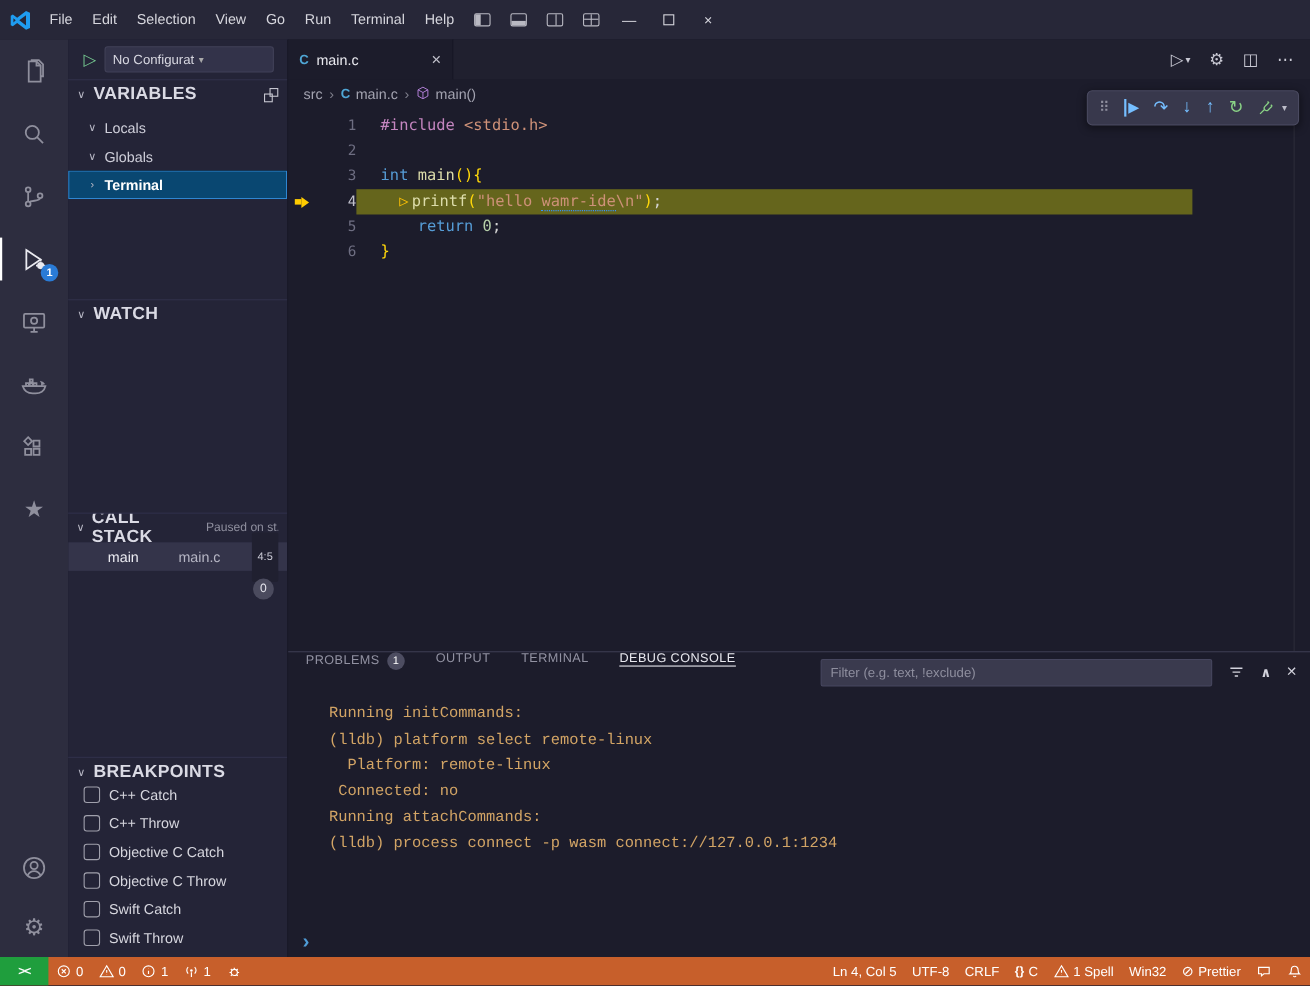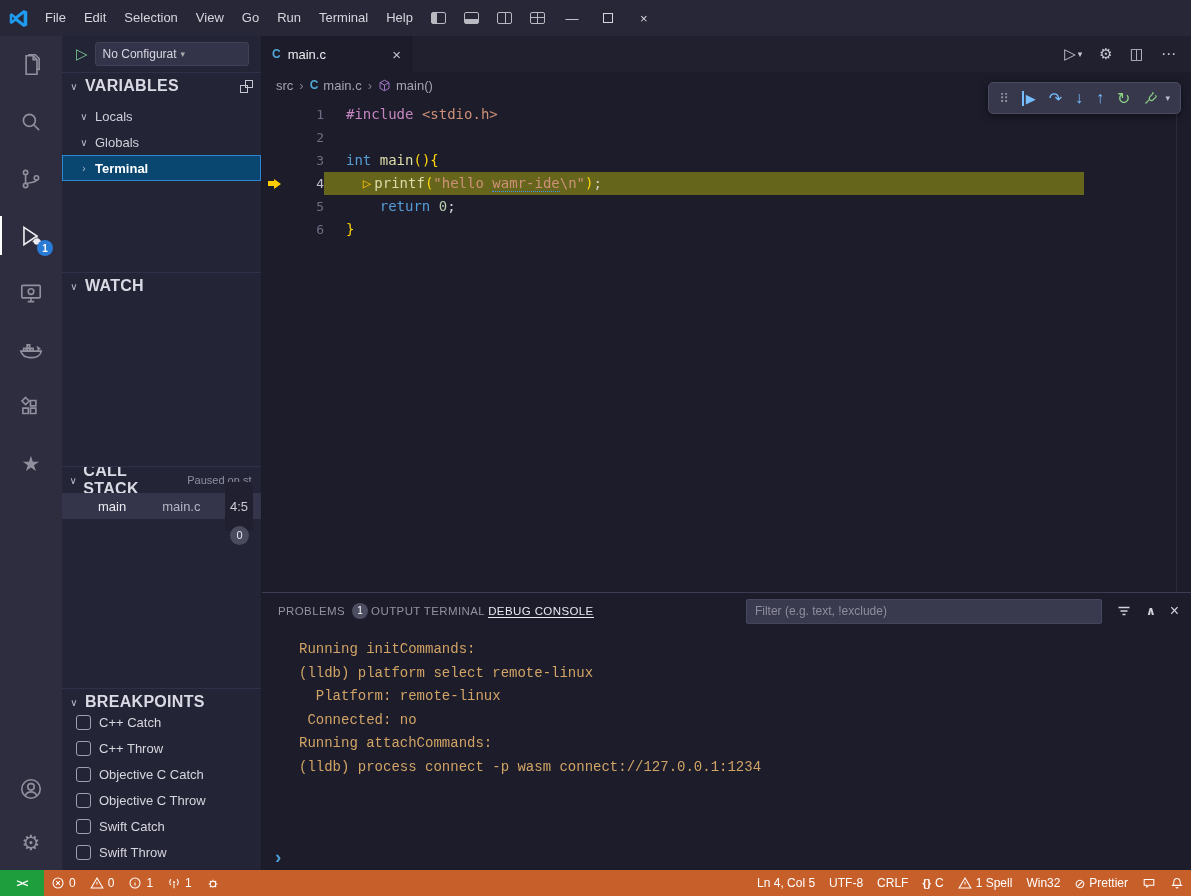--- a/index.html
+++ b/index.html
@@ -51,38 +51,38 @@
 .dbl-sq i{position:absolute;width:8px;height:8px;border:1px solid #c5c5cf;display:block}
 .dbl-sq i:first-child{left:0;bottom:0}
 .dbl-sq i:last-child{right:0;top:0}
 .vars-list{padding-top:4px}
 .tree-row{height:26px;display:flex;align-items:center;padding-left:14px;gap:3px;cursor:pointer}
 .tree-row.selected{background:var(--sel,#094771);box-shadow:inset 0 0 0 1px #2f86d1}
 .tree-row.selected .tree-label{color:#fff;font-weight:700}
 .stack-row{height:26px;flex:0 0 26px;display:flex;align-items:center;background:#34344a;padding:0 8px 0 36px;cursor:pointer}
 .sf-name{color:#ececf2}
 .sf-file{margin-left:36px;color:#b6b6c4}
-.sf-pos{margin-left:auto;background:#202030;padding:17px 5px;border-radius:2px;font-size:13px;color:#cdcdd8}
+.sf-pos{margin-left:auto;background:#202030;padding:17px 5px;border-radius:2px;font-size:10px;color:#cdcdd8}
 .stack-badge-row{height:32px;display:flex;justify-content:flex-end;align-items:center;padding-right:12px}
 .circle-badge{width:19px;height:19px;border-radius:50%;background:#4b4b5e;color:#e6e6ee;font-size:11px;display:flex;align-items:center;justify-content:center}
 .bp-row{height:26px;display:flex;align-items:flex-start;gap:8px;padding-left:14px;cursor:pointer}
 .bp-check{width:15px;height:15px;border:1px solid #a0a0ac;border-radius:3px;flex:0 0 15px}
 .bp-label{color:#d6d6de}
 
 .editor-col{flex:1;display:flex;flex-direction:column;position:relative;background:#1c1c2b;min-width:0}
 .tabbar{height:36px;flex:0 0 36px;background:#20202f;display:flex;align-items:stretch}
 .tab{width:150px;background:#1c1c2b;display:flex;align-items:center;gap:7px;padding:0 10px;border-right:1px solid #181826;font-size:13px;color:#eaeaf0;cursor:pointer}
 .c-ic{color:#4fa6d5;font-weight:700;font-size:12px}
 .tab-label{flex:1}
 .tab-close{color:#c2c2cc;font-size:15px;cursor:pointer}
 .tab-actions{margin-left:auto;display:flex;align-items:center;gap:17px;padding-right:15px;color:#c9c9d4}
 .ta{font-size:15px;display:flex;align-items:center;gap:2px;cursor:pointer}
 .ta .mini{font-size:9px}
 .breadcrumbs{height:26px;flex:0 0 26px;display:flex;align-items:center;gap:6px;padding-left:14px;font-size:13px;color:#a3a3b0}
-.bc-item{display:flex;align-items:center;gap:5px;cursor:pointer}
+.bc-item{display:flex;gap:5px;cursor:pointer}
 .bc-sep{color:#7d7d8a}
 .cube-ic{width:13px;height:13px;stroke:#b180d7;fill:none;stroke-width:1.1}
 .editor-body{flex:1;position:relative;padding-top:5px;font-family:"DejaVu Sans Mono","Liberation Mono",monospace;font-size:14px;overflow:hidden}
 .editor-body::after{content:"";position:absolute;right:14px;top:0;bottom:0;border-left:1px solid rgba(255,255,255,.07)}
 .code-line{display:flex;height:23px;line-height:23px}
 .gutter{width:28px;flex:0 0 28px;position:relative}
 .lnum{width:34px;flex:0 0 34px;text-align:right;color:#6e6e82;font-size:13px}
 .code-line.current .lnum{color:#c2c2ce}
 .line-body{flex:1;padding-left:22px;min-width:0}
 .code-line.current .line-body{background:var(--curline,#65651c);margin-right:107px}
@@ -99,21 +99,21 @@
 .dt{font-size:16px;display:flex;align-items:center;cursor:pointer}
 .dt.grip{color:#8f8f9e;font-size:13px;cursor:grab}
 .dt.blue{color:#75beff}
 .dt.green{color:#89d185}
 .dt.cont{border-left:2.5px solid #75beff;padding-left:2px;font-size:13px}
 .dt.mini{font-size:9px;color:#bcbcc8;margin-left:-7px}
 .dt .sb-ic{width:16px;height:16px}
 
 .panel{flex:0 0 278px;border-top:1px solid #3c3c52;display:flex;flex-direction:column;background:#1c1c2b}
 .panel-head{height:36px;flex:0 0 36px;display:flex;align-items:center;padding:0 12px 0 16px}
-.ptabs{display:flex;gap:3px;height:100%;align-items:center}
+.ptabs{display:flex;gap:28px;height:100%;align-items:flex-start}
 .ptab{display:flex;align-items:center;gap:7px;font-size:11.5px;letter-spacing:.4px;color:#9292a2;border-bottom:1px solid transparent;cursor:pointer}
 .ptab.active{color:#e8e8ef;border-color:#e8e8ef}
 .ptab-badge{min-width:16px;height:16px;border-radius:8px;background:#4d4d61;color:#fff;font-size:10px;display:flex;align-items:center;justify-content:center;padding:0 4px}
 .panel-filter{margin-left:auto;width:356px;height:25px;background:#3a3a4e;border:1px solid #46465e;border-radius:2px;color:#d6d6e0;font-size:12px;padding:0 8px;outline:none;font-family:inherit}
 .panel-filter::placeholder{color:#8e8e9e}
 .panel-icons{display:flex;align-items:center;gap:14px;margin-left:14px;color:#d2d2dc}
 .panel-icons .sb-ic{width:16px;height:16px}
 .pi-chev{font-size:12px;font-weight:700;cursor:pointer}
 .pi-close{font-size:16px;cursor:pointer}
 .console{flex:1;padding:9px 0 0 37px;font-family:Liberation Mono, monospace;font-size:14px;line-height:23.5px;color:var(--console,#d2a465);white-space:pre;overflow:hidden}

